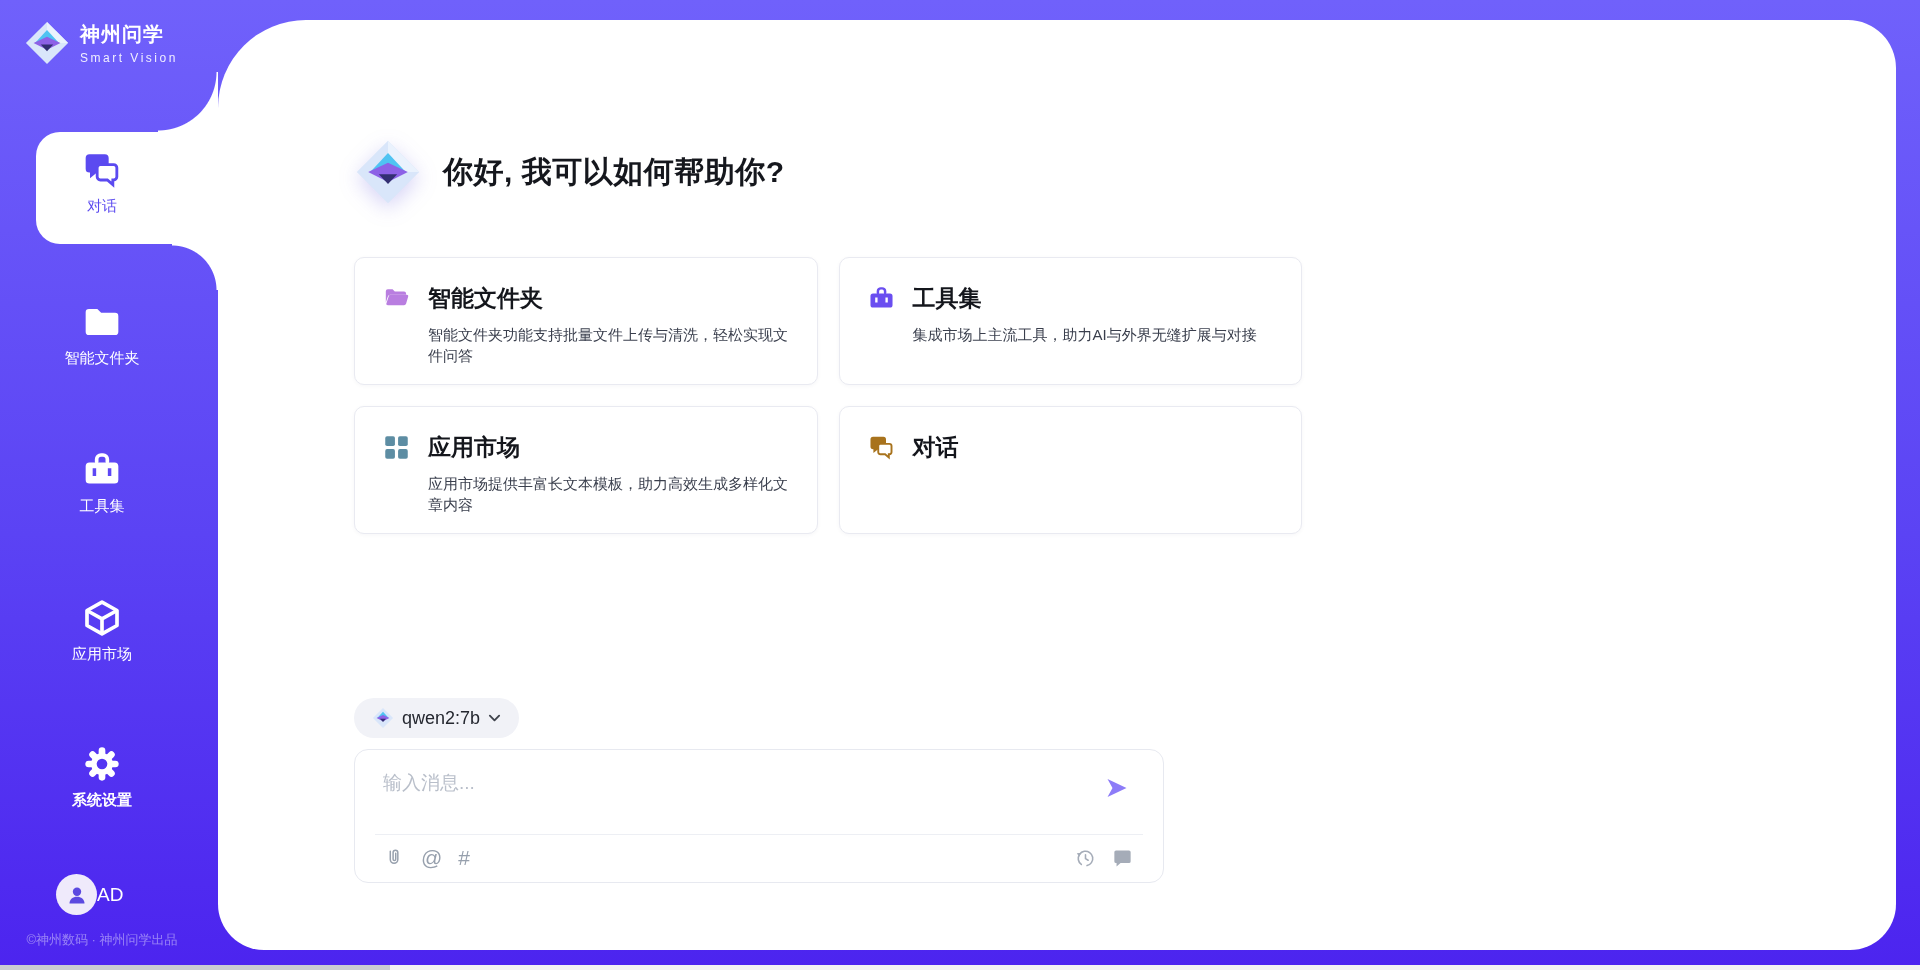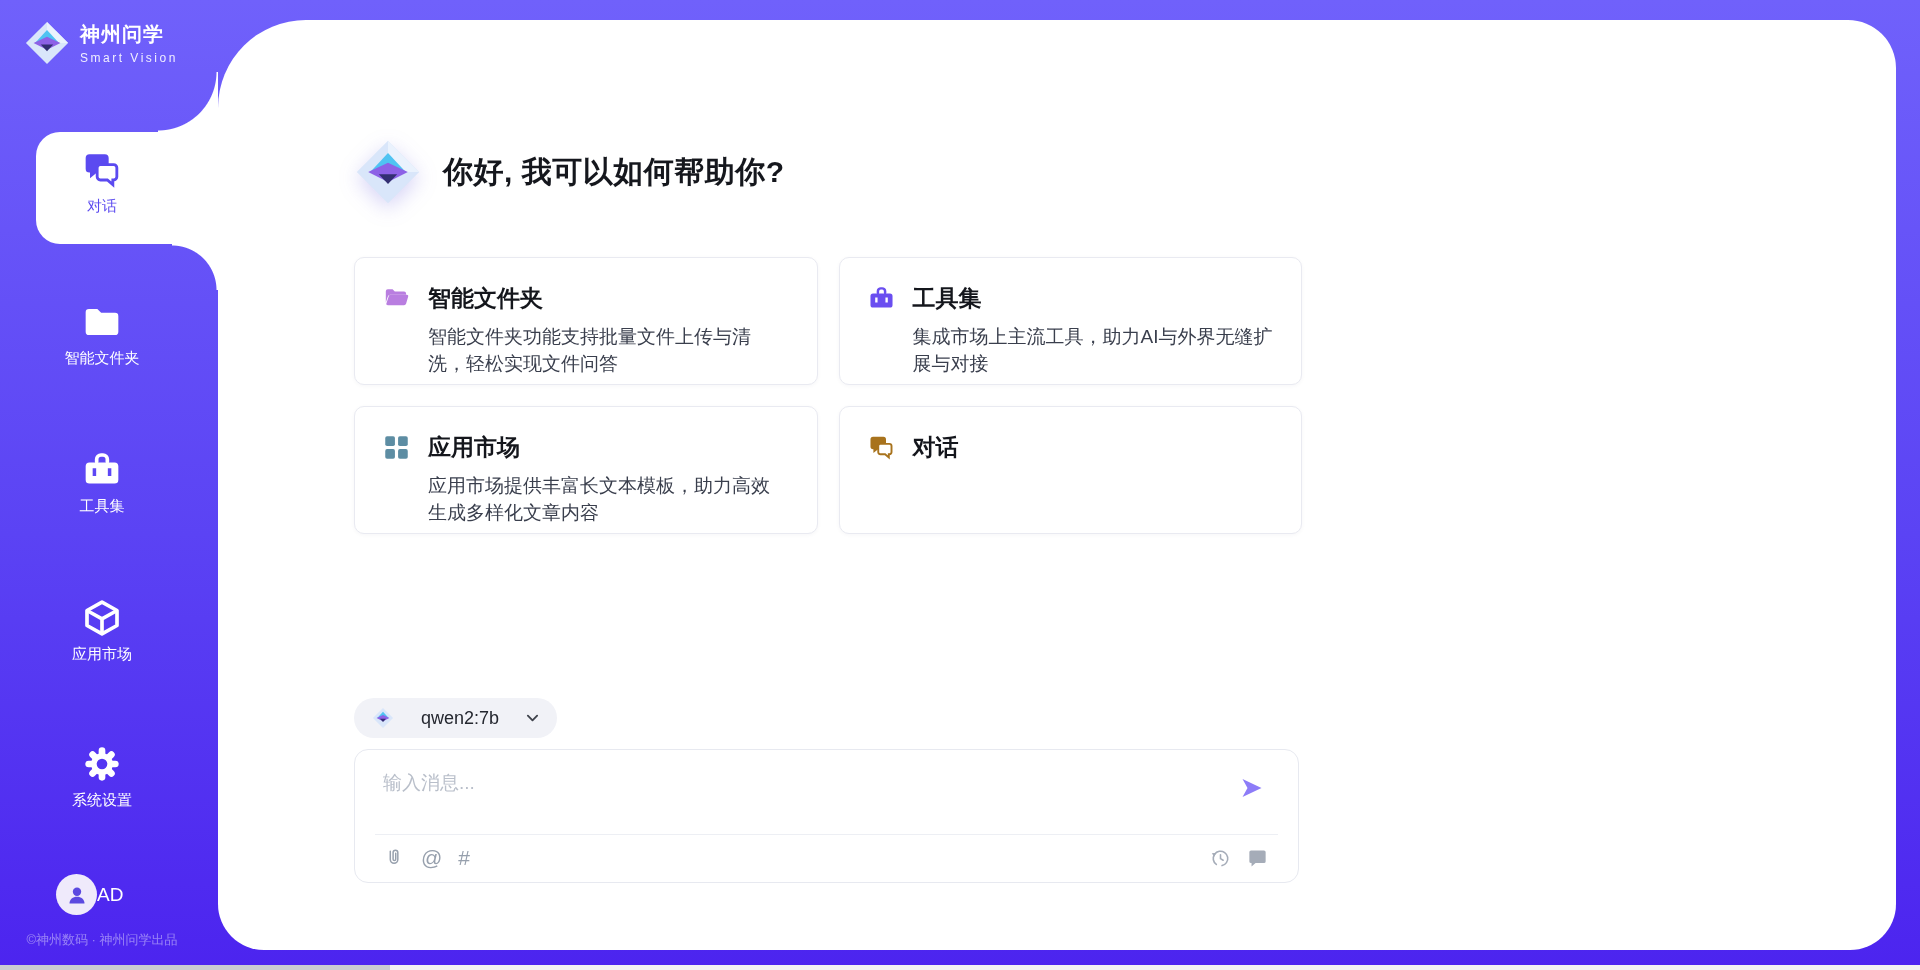--- a/index.html
+++ b/index.html
@@ -40,29 +40,29 @@
   .greeting-title{font-size:30px;font-weight:800;color:#15171d;letter-spacing:0.5px;}
   
   .cards{position:absolute;left:354px;top:257px;width:948px;display:grid;grid-template-columns:1fr 1fr;gap:21px;}
   .card{
     background:#fff;border:1px solid #e9eaf1;border-radius:10px;height:128px;box-sizing:border-box;
     padding:25px 28px;display:flex;gap:18px;box-shadow:0 1px 4px rgba(30,30,80,0.04);cursor:pointer;
   }
   .card-icon{width:27px;height:27px;flex:0 0 27px;margin-top:2px;}
   .card-icon svg{width:27px;height:27px;display:block;}
   .card-title{font-size:23px;font-weight:700;color:#14161c;margin-bottom:10px;}
-  .card-desc{font-size:19px;color:#3a3f4d;line-height:1.42;}
+  .card-desc{font-size:15px;color:#3a3f4d;line-height:1.42;}
   
   .model-pill{position:absolute;left:354px;top:698px;height:40px;display:inline-flex;align-items:center;
-    gap:27px;padding:0 18px;border-radius:20px;background:#f1f2f7;cursor:pointer;}
+    gap:8px;padding:0 18px;border-radius:20px;background:#f1f2f7;cursor:pointer;}
   .model-pill svg.mini-diamond{width:22px;height:22px;}
   .model-name{font-size:18px;color:#24272f;}
   .model-pill svg.chev{width:13px;height:9px;}
   
-  .composer{position:absolute;left:354px;top:749px;width:945px;height:134px;box-sizing:border-box;
+  .composer{position:absolute;left:354px;top:749px;width:810px;height:134px;box-sizing:border-box;
     background:#fff;border:1px solid #e7e9f0;border-radius:14px;}
   .composer-placeholder{position:absolute;left:28px;top:20px;font-size:19px;color:#b9bfca;}
   .send-btn{position:absolute;right:34px;top:26px;width:24px;height:24px;cursor:pointer;}
   .composer-divider{position:absolute;left:20px;right:20px;top:84px;height:1px;background:#edeff4;}
   .composer-tools-left{position:absolute;left:28px;top:97px;display:flex;align-items:center;gap:16px;color:#97a0ad;}
   .composer-tools-right{position:absolute;right:30px;top:97px;display:flex;align-items:center;gap:15px;color:#a5acb8;}
   .tool-ic{width:22px;height:22px;cursor:pointer;display:flex;align-items:center;justify-content:center;}
   .tool-ic svg{width:21px;height:21px;}
   .tool-glyph{font-size:21px;line-height:22px;cursor:pointer;}
   
@@ -120,21 +120,21 @@
   <div class="nav-item" style="top:598px;">
     <svg viewBox="0 0 24 24">
       <g fill="none" stroke="currentColor" stroke-width="2.2" stroke-linejoin="round">
         <path d="M12 2.5 21 7.5 V16.5 L12 21.5 3 16.5 V7.5 z"></path>
         <path d="M3 7.5 12 12.5 21 7.5 M12 12.5 V21.5"></path>
       </g>
     </svg>
     <div class="ni-label">应用市场</div>
   </div>
 
-  <div class="nav-item" style="top:744px;">
+  <div class="nav-item" style="top:744px;font-weight:bold;">
     <svg viewBox="0 0 24 24">
       <g fill="currentColor">
         <rect x="10" y="2" width="4" height="20" rx="2"></rect>
         <rect x="2" y="10" width="20" height="4" rx="2"></rect>
         <rect x="10" y="2" width="4" height="20" rx="2" transform="rotate(45 12 12)"></rect>
         <rect x="10" y="2" width="4" height="20" rx="2" transform="rotate(-45 12 12)"></rect>
         <circle cx="12" cy="12" r="6.5"></circle>
       </g>
       <circle cx="12" cy="12" r="3.2" fill="#5336f2"></circle>
     </svg>

